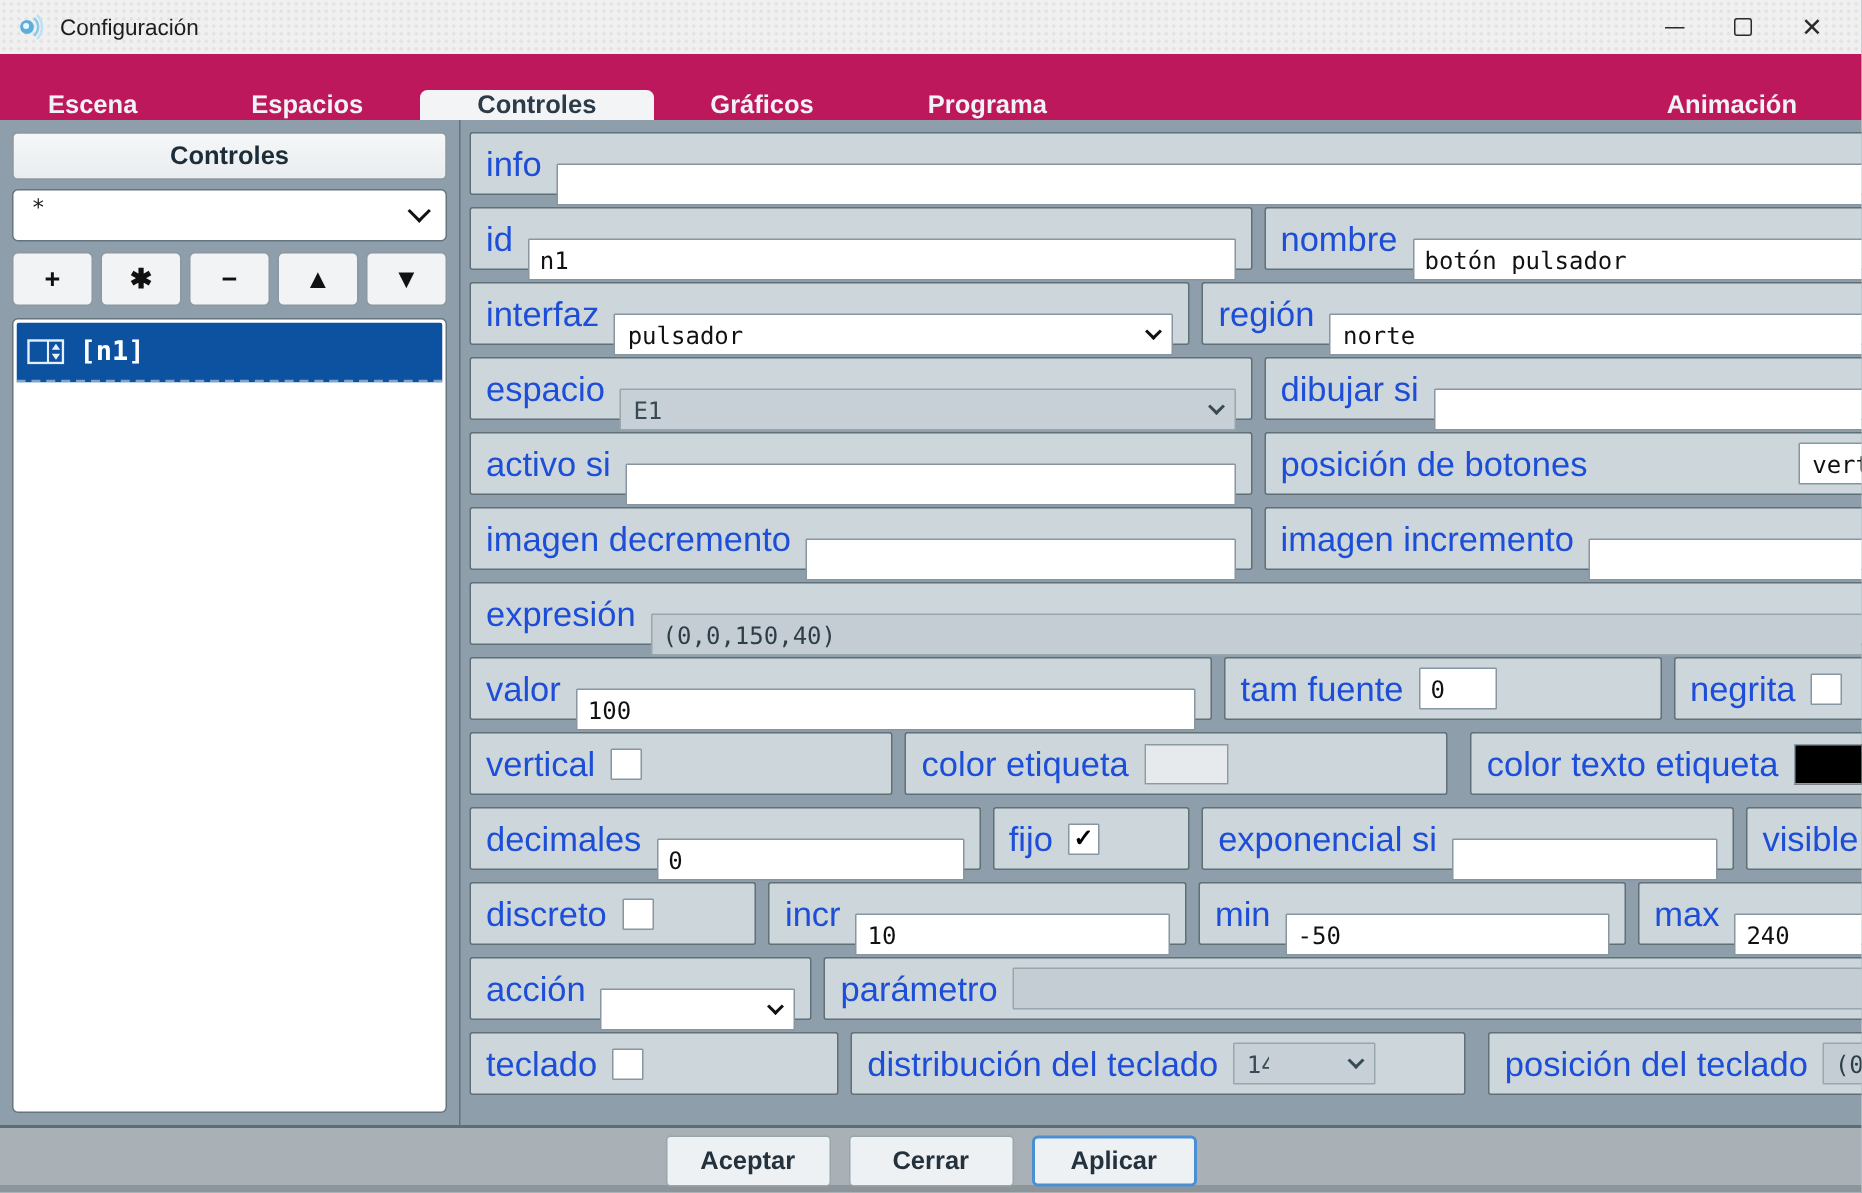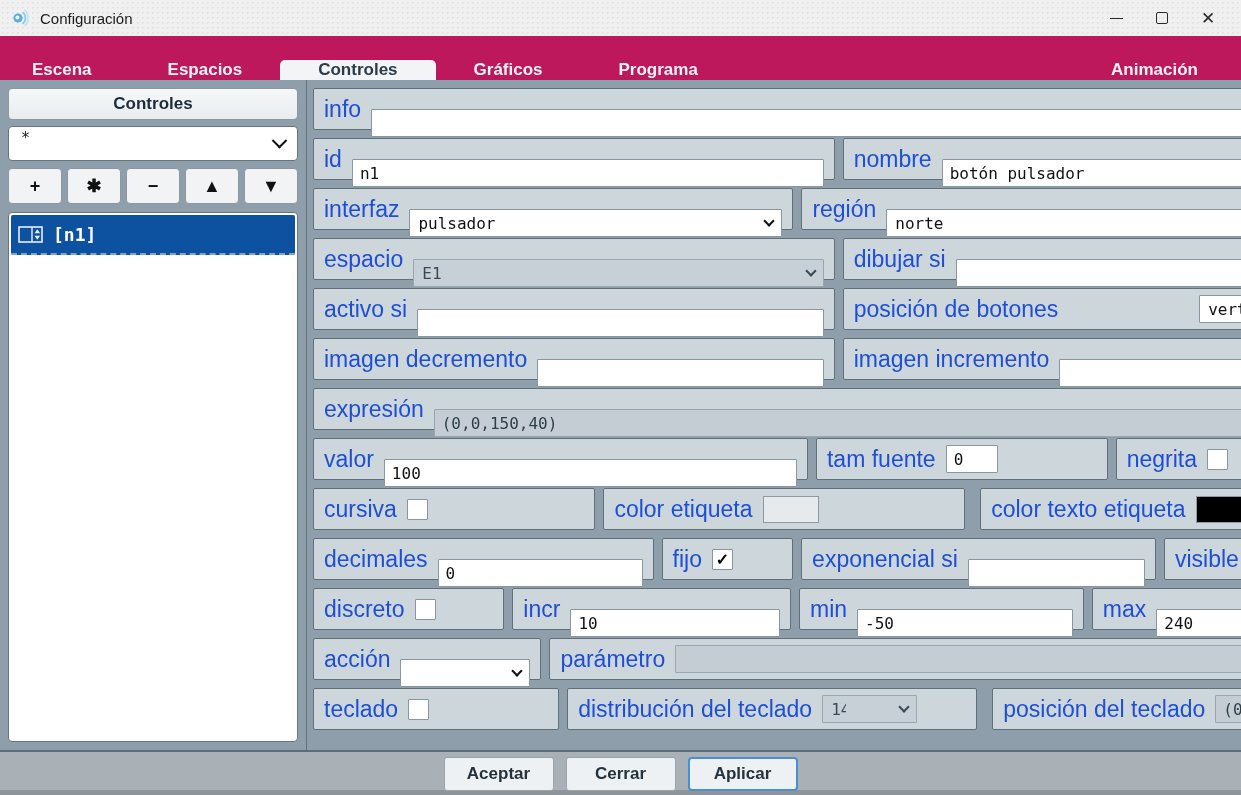--- a/index.html
+++ b/index.html
@@ -236,21 +236,21 @@
           <input class="tin" style="width: 52px;" value="0">
         </div>
         <div class="group" style="flex:159 1 0;">
           <span class="lbl">negrita</span>
           <span class="checkbox"></span>
         </div>
       </div>
 
       <div class="frow">
         <div class="group" style="flex:246 1 0;">
-          <span class="lbl">cursiva</span>
+          <span class="lbl">vertical</span>
           <span class="checkbox"></span>
         </div>
         <div class="group" style="flex:321 1 0;">
           <span class="lbl">color etiqueta</span>
           <span class="swatch" style="background: rgb(230, 234, 236);"></span>
         </div>
         <div class="group" style="flex:340 1 0; margin-left:7px;">
           <span class="lbl">color texto etiqueta</span>
           <span class="swatch" style="background: rgb(0, 0, 0);"></span>
         </div>

